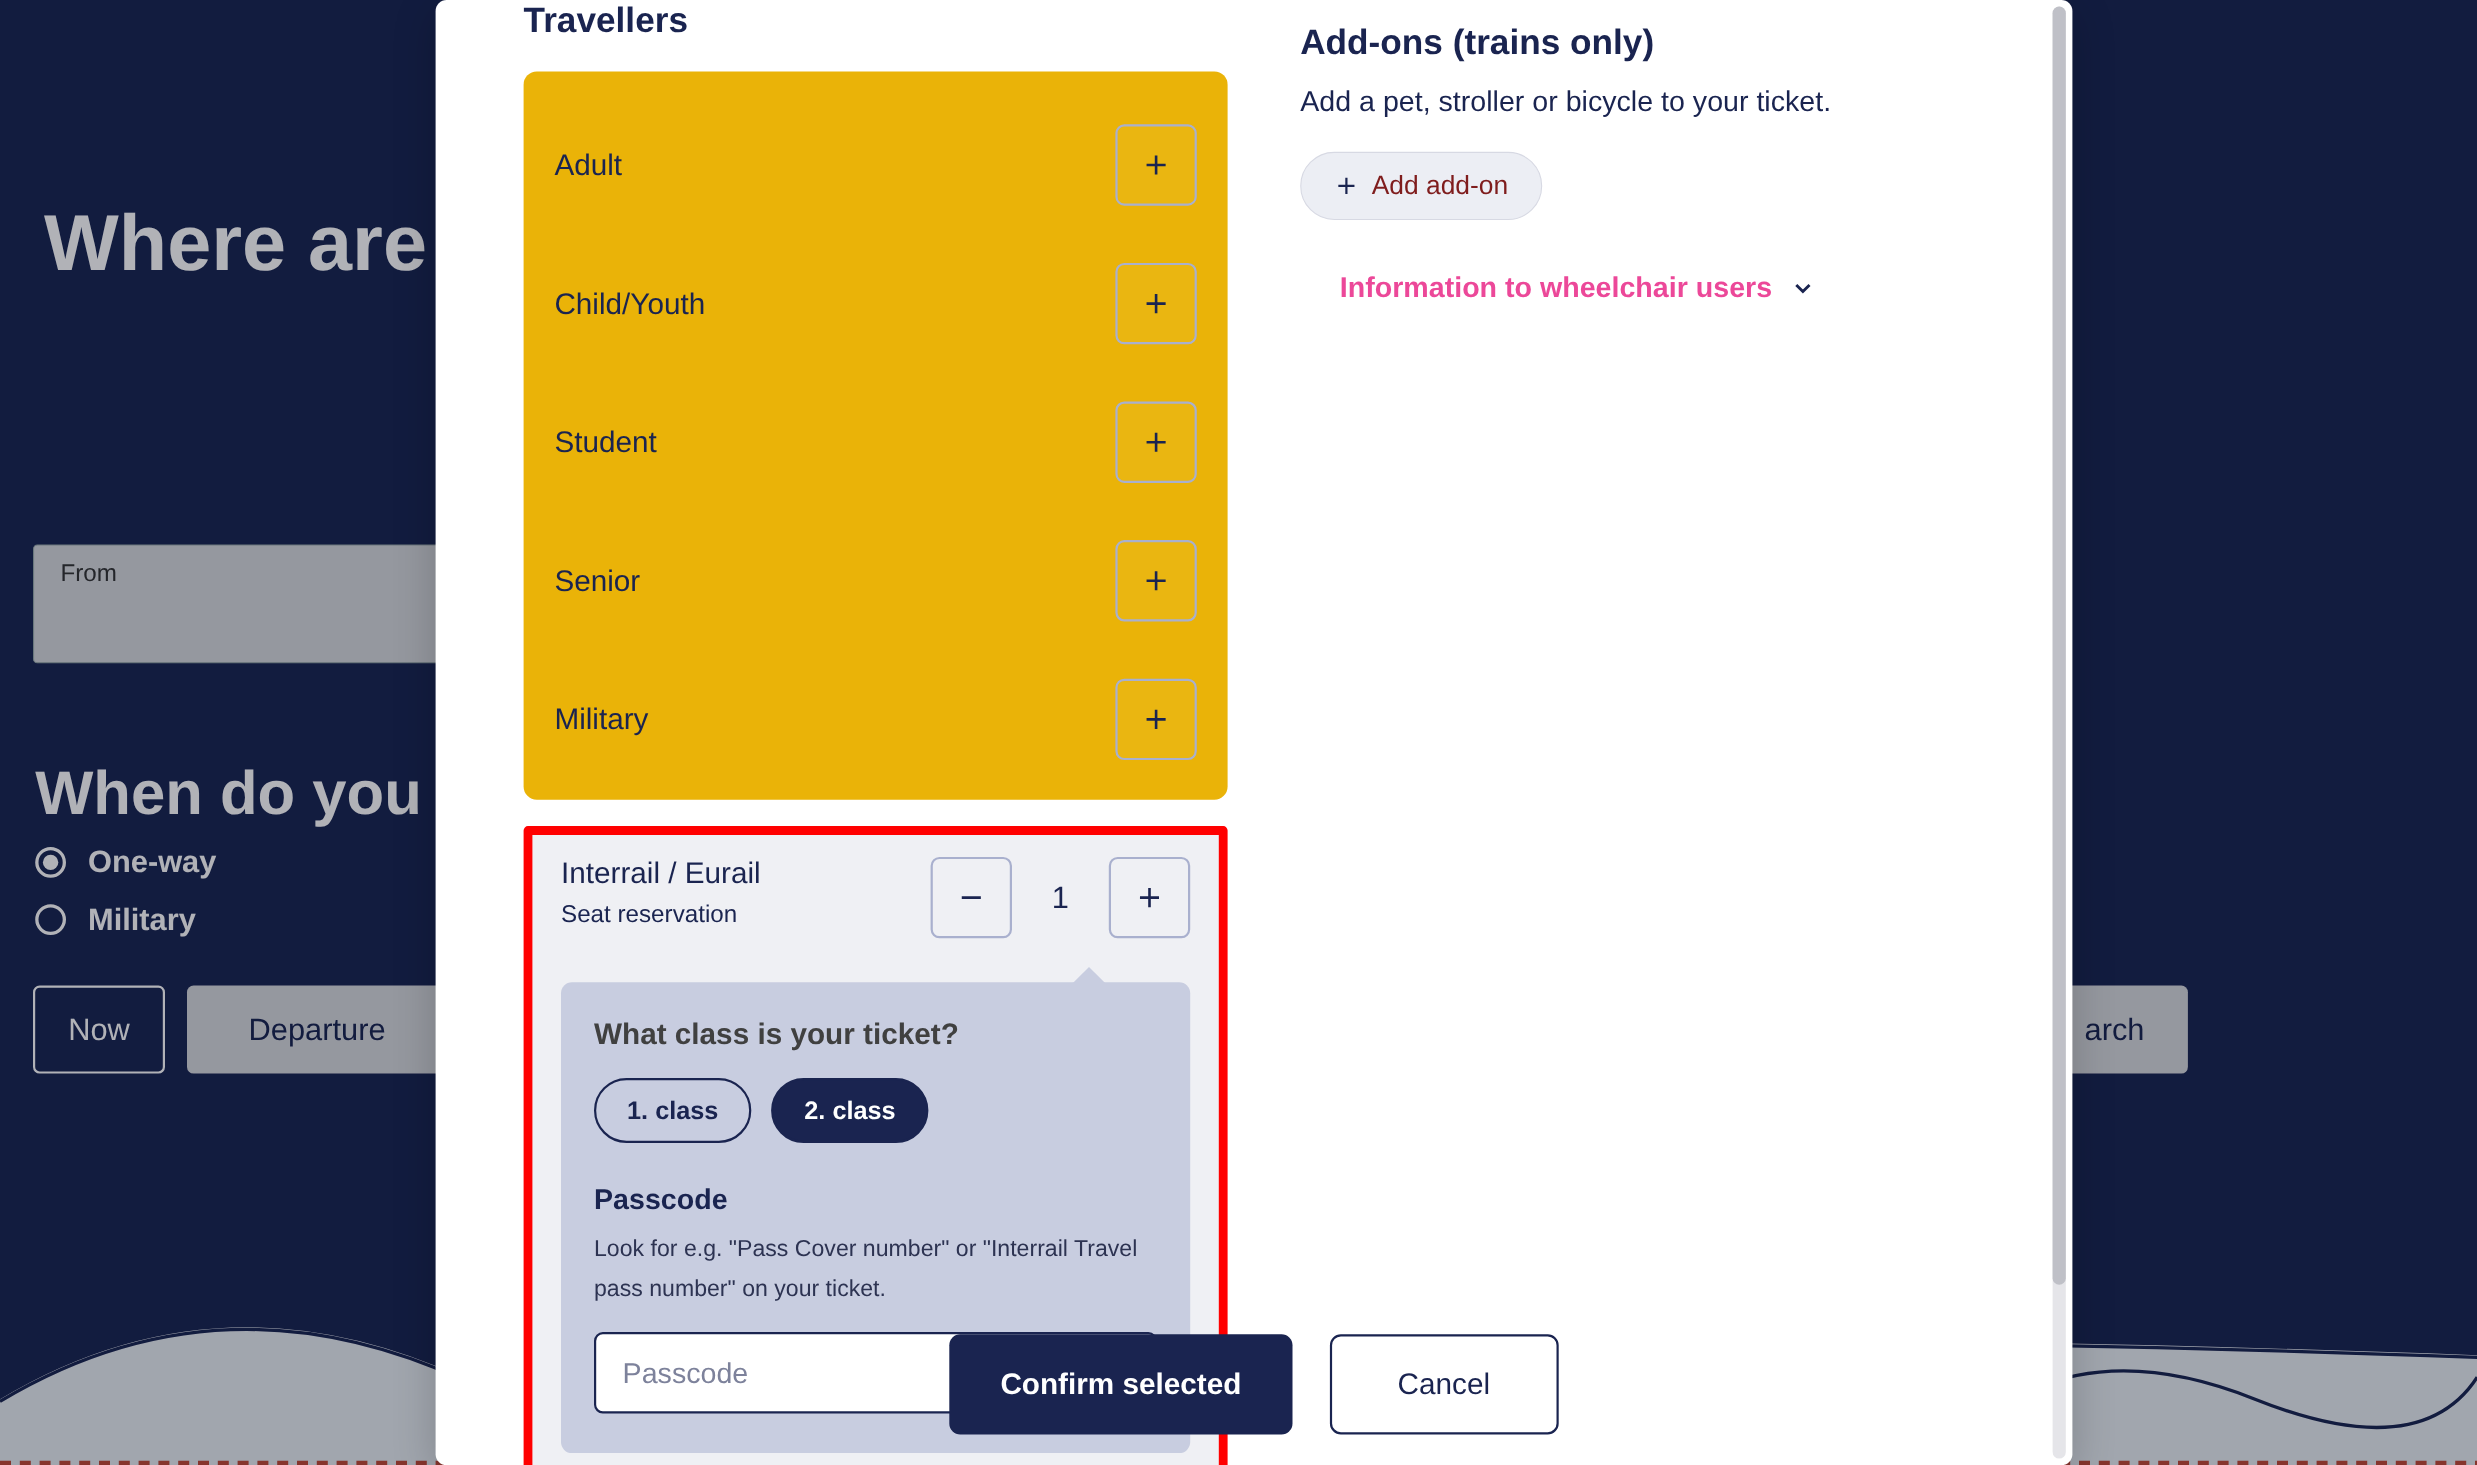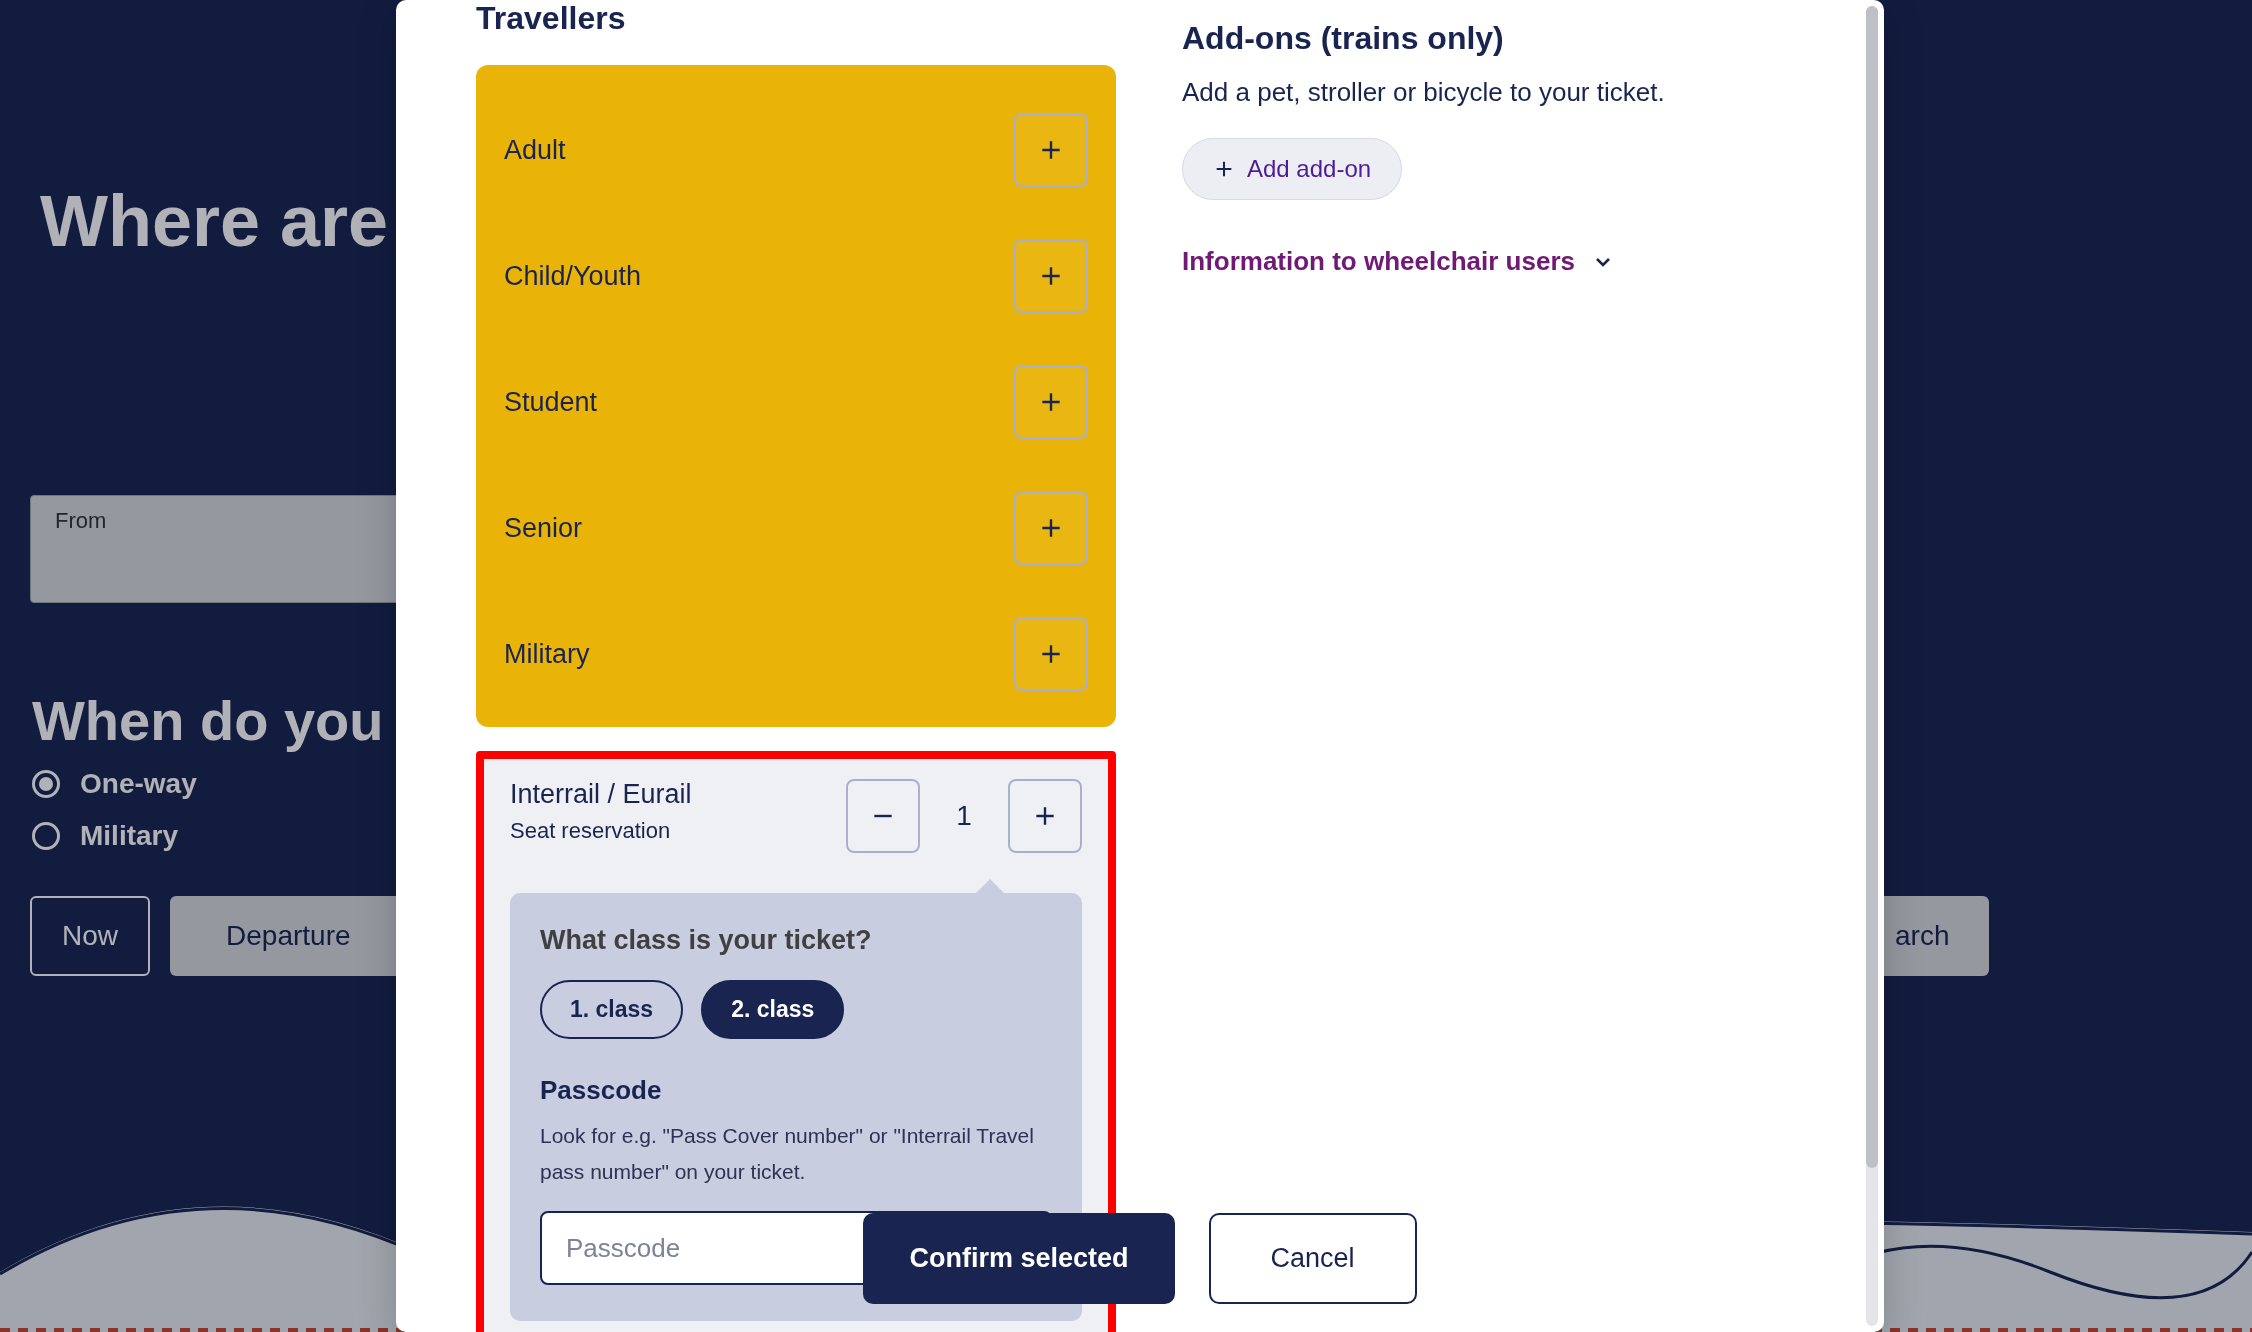--- a/index.html
+++ b/index.html
@@ -173,27 +173,27 @@
   }
   .passcode-input::placeholder { color: #7d829b; }
 
   
   .addons-title { color:#1a2450; font-size: 32px; font-weight: 700; margin-bottom: 20px; }
   .addons-desc { color:#1a2450; font-size: 26px; margin-bottom: 30px; }
   .addon-chip {
     display: inline-flex; align-items: center; gap: 12px;
     background: #eceef4; border: 1px solid #d7d9e3;
     border-radius: 999px; padding: 16px 30px;
-    color:#4c1d95; font-size: 24px; cursor: pointer;
+    color:#7f1d1d; font-size: 24px; cursor: pointer;
   }
   .addon-chip svg { stroke:#1a2450; stroke-width:2.2; }
   .wheelchair-row {
     margin-top: 46px;
-    color:#701a75; font-size: 26px; font-weight: 700;
-    display: inline-flex; align-items: center; gap: 16px; cursor: pointer;
+    color:#ec4899; font-size: 26px; font-weight: 700;
+    display: inline-flex; align-items: center; gap: 16px; cursor: pointer; margin-left: 36px;
   }
   .wheelchair-row svg { stroke:#1a2450; stroke-width:2.6; fill:none; }
 
   
   .modal-footer {
     position: absolute; left: 0; right: 0; bottom: 28px;
     display: flex; justify-content: center; gap: 34px;
   }
   .confirm-btn {
     background: #1a2450; color: #fff; border: none;

